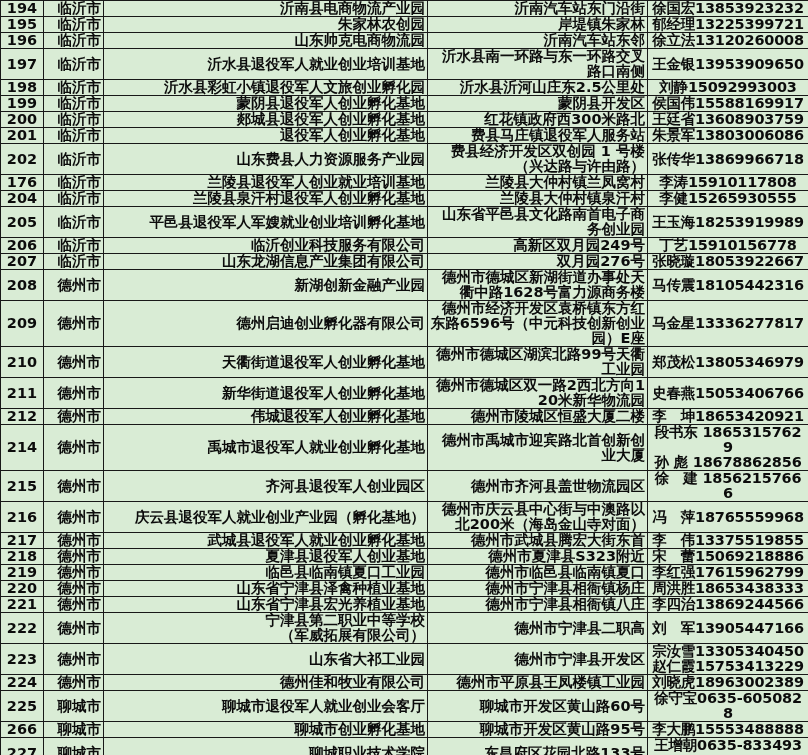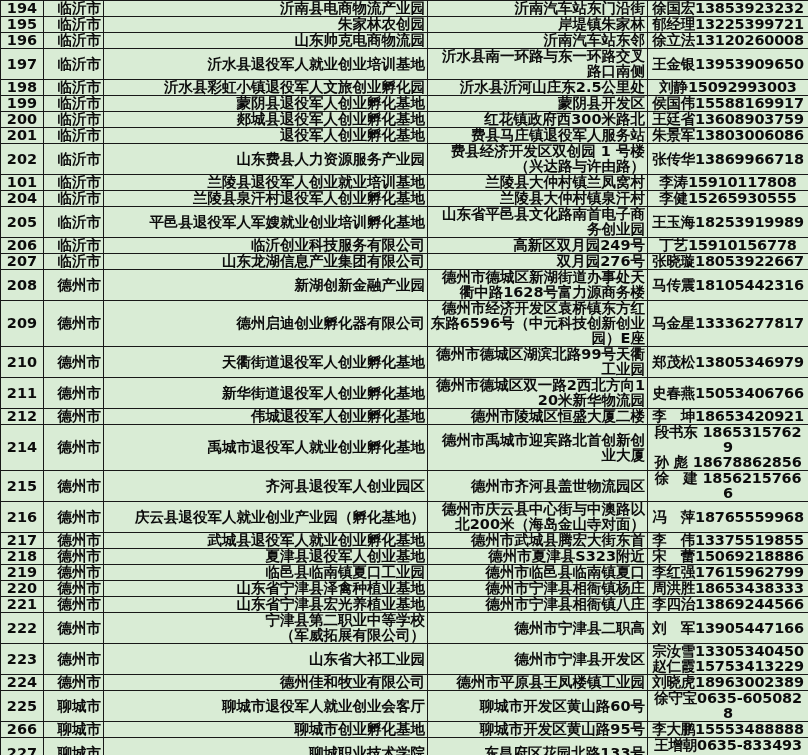--- a/index.html
+++ b/index.html
@@ -109,21 +109,21 @@
         </tr>
         <tr>
           <td class="c-num">202</td>
           <td class="c-city">临沂市</td>
           <td class="c-name">山东费县人力资源服务产业园</td>
           <td class="c-addr">费县经济开发区双创园 1 号楼
 （兴达路与许由路）</td>
           <td class="c-cont">张传华13869966718</td>
         </tr>
         <tr>
-          <td class="c-num">101</td>
+          <td class="c-num">176</td>
           <td class="c-city">临沂市</td>
           <td class="c-name">兰陵县退役军人创业就业培训基地</td>
           <td class="c-addr">兰陵县大仲村镇兰凤窝村</td>
           <td class="c-cont">李涛15910117808</td>
         </tr>
         <tr>
           <td class="c-num">204</td>
           <td class="c-city">临沂市</td>
           <td class="c-name">兰陵县泉汗村退役军人创业孵化基地</td>
           <td class="c-addr">兰陵县大仲村镇泉汗村</td>

